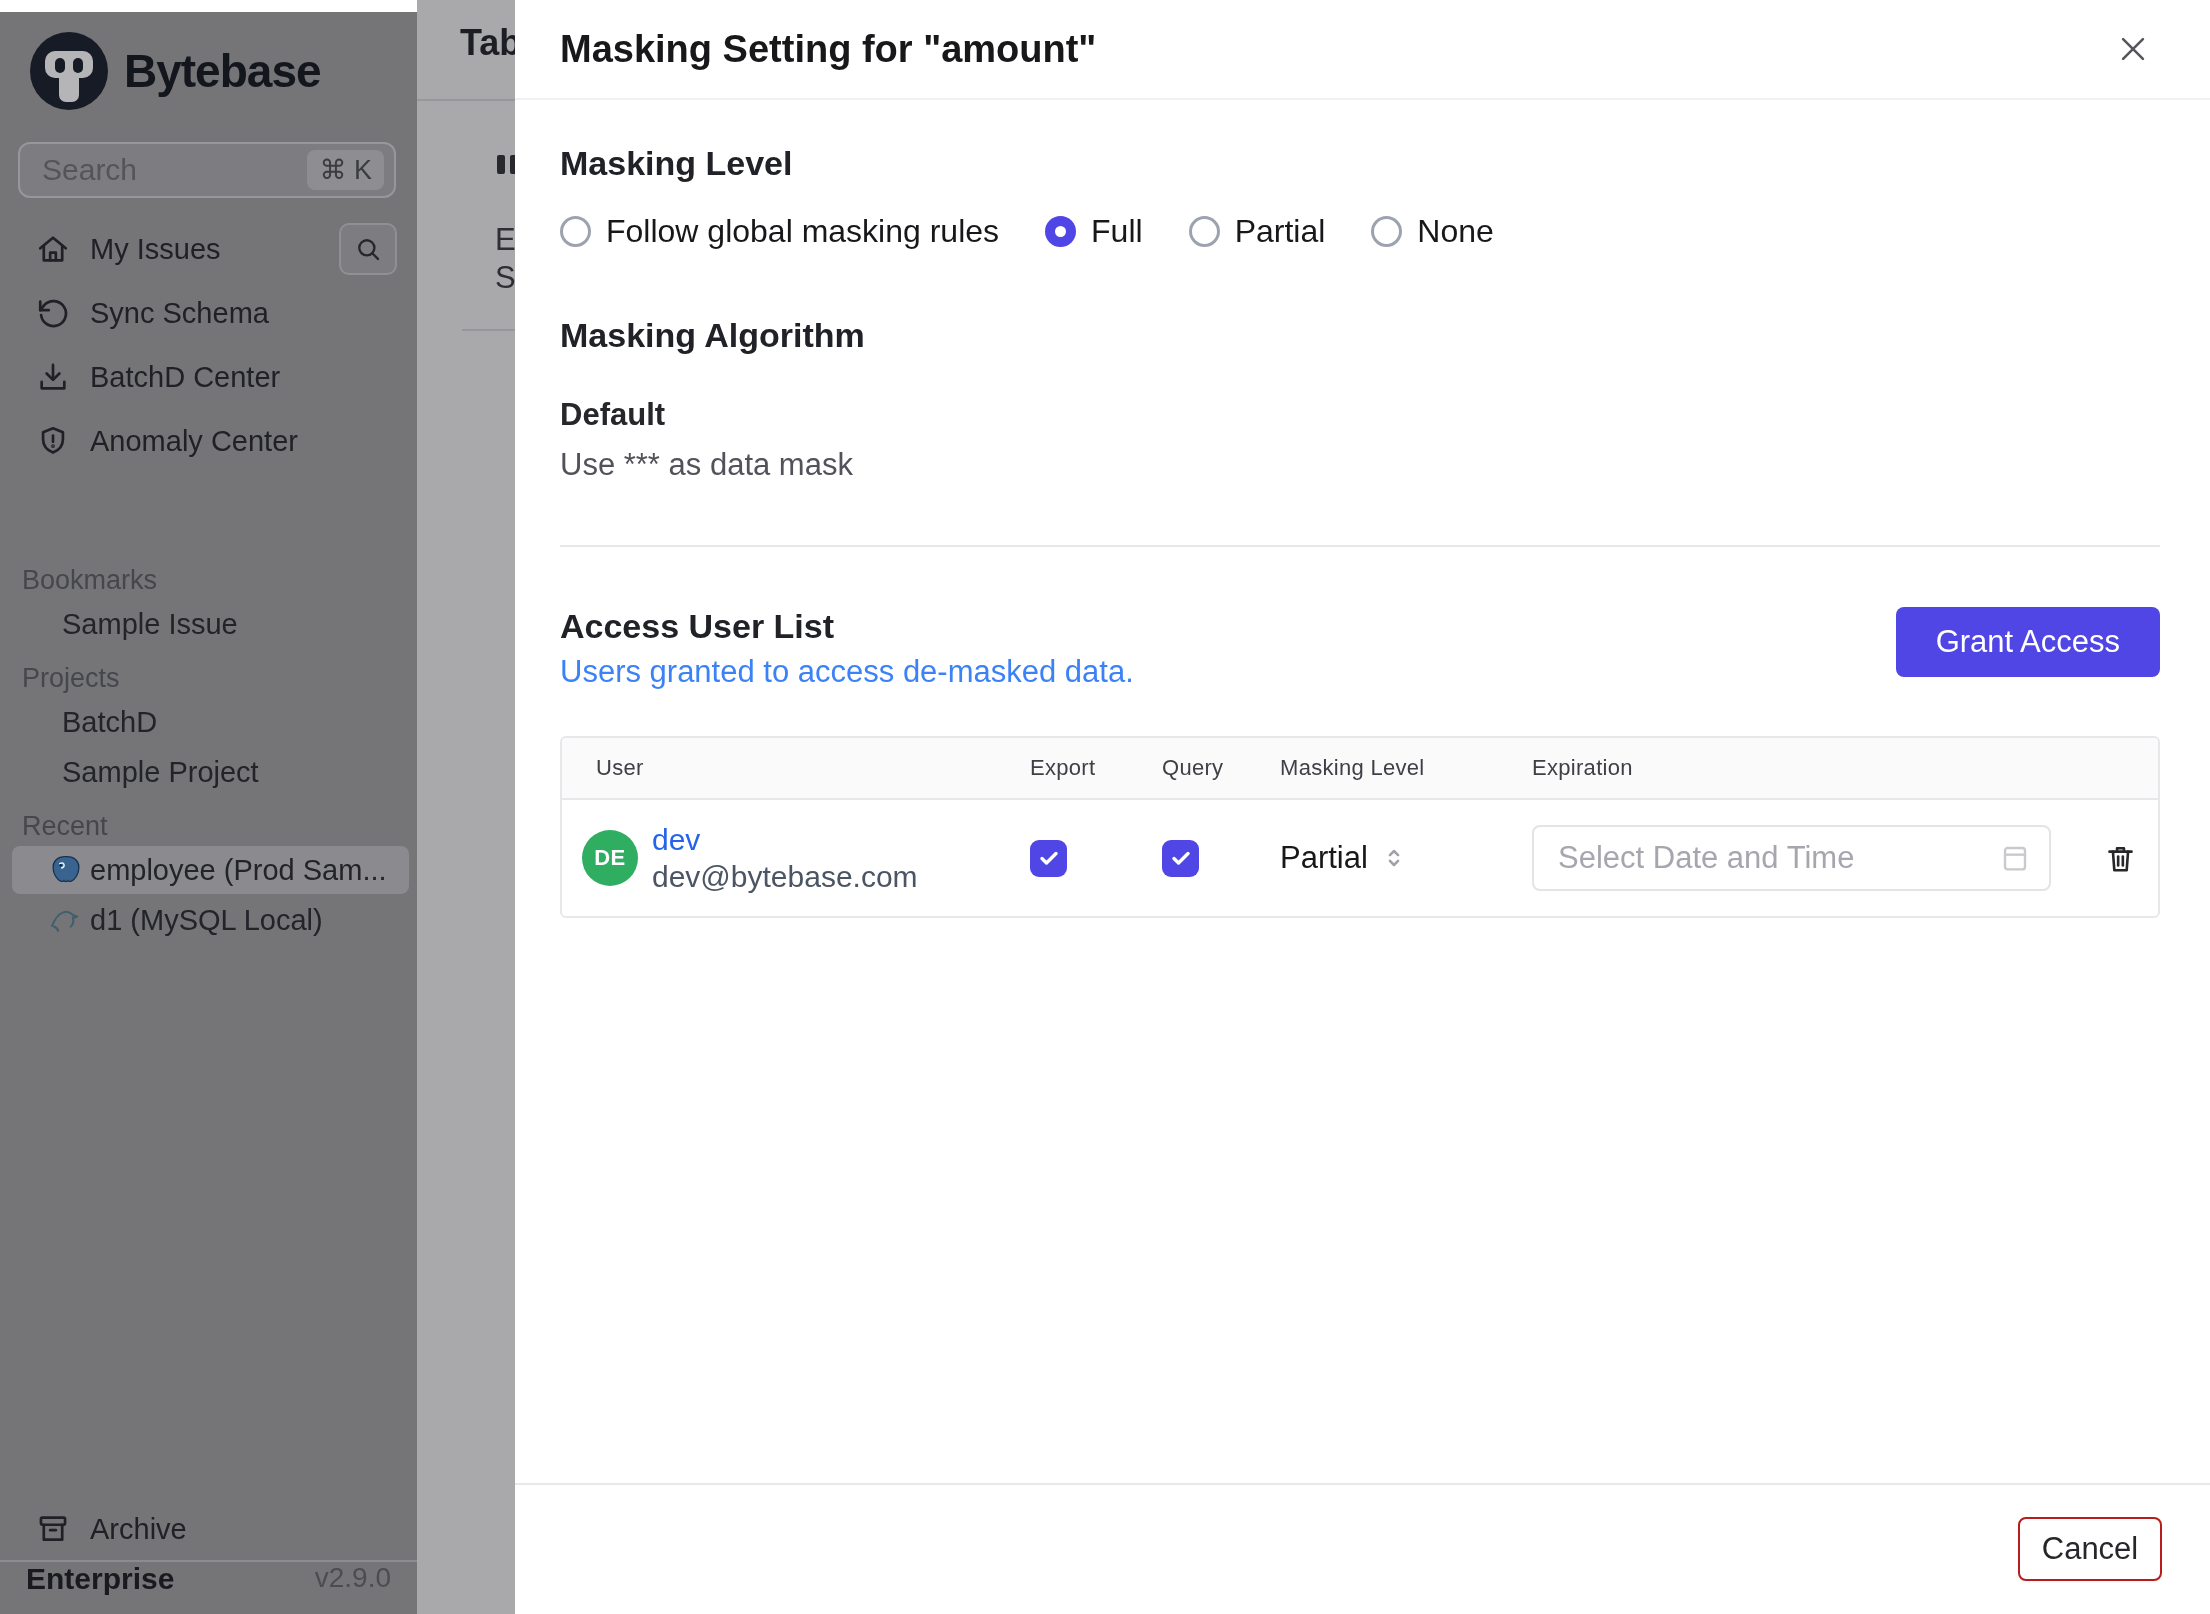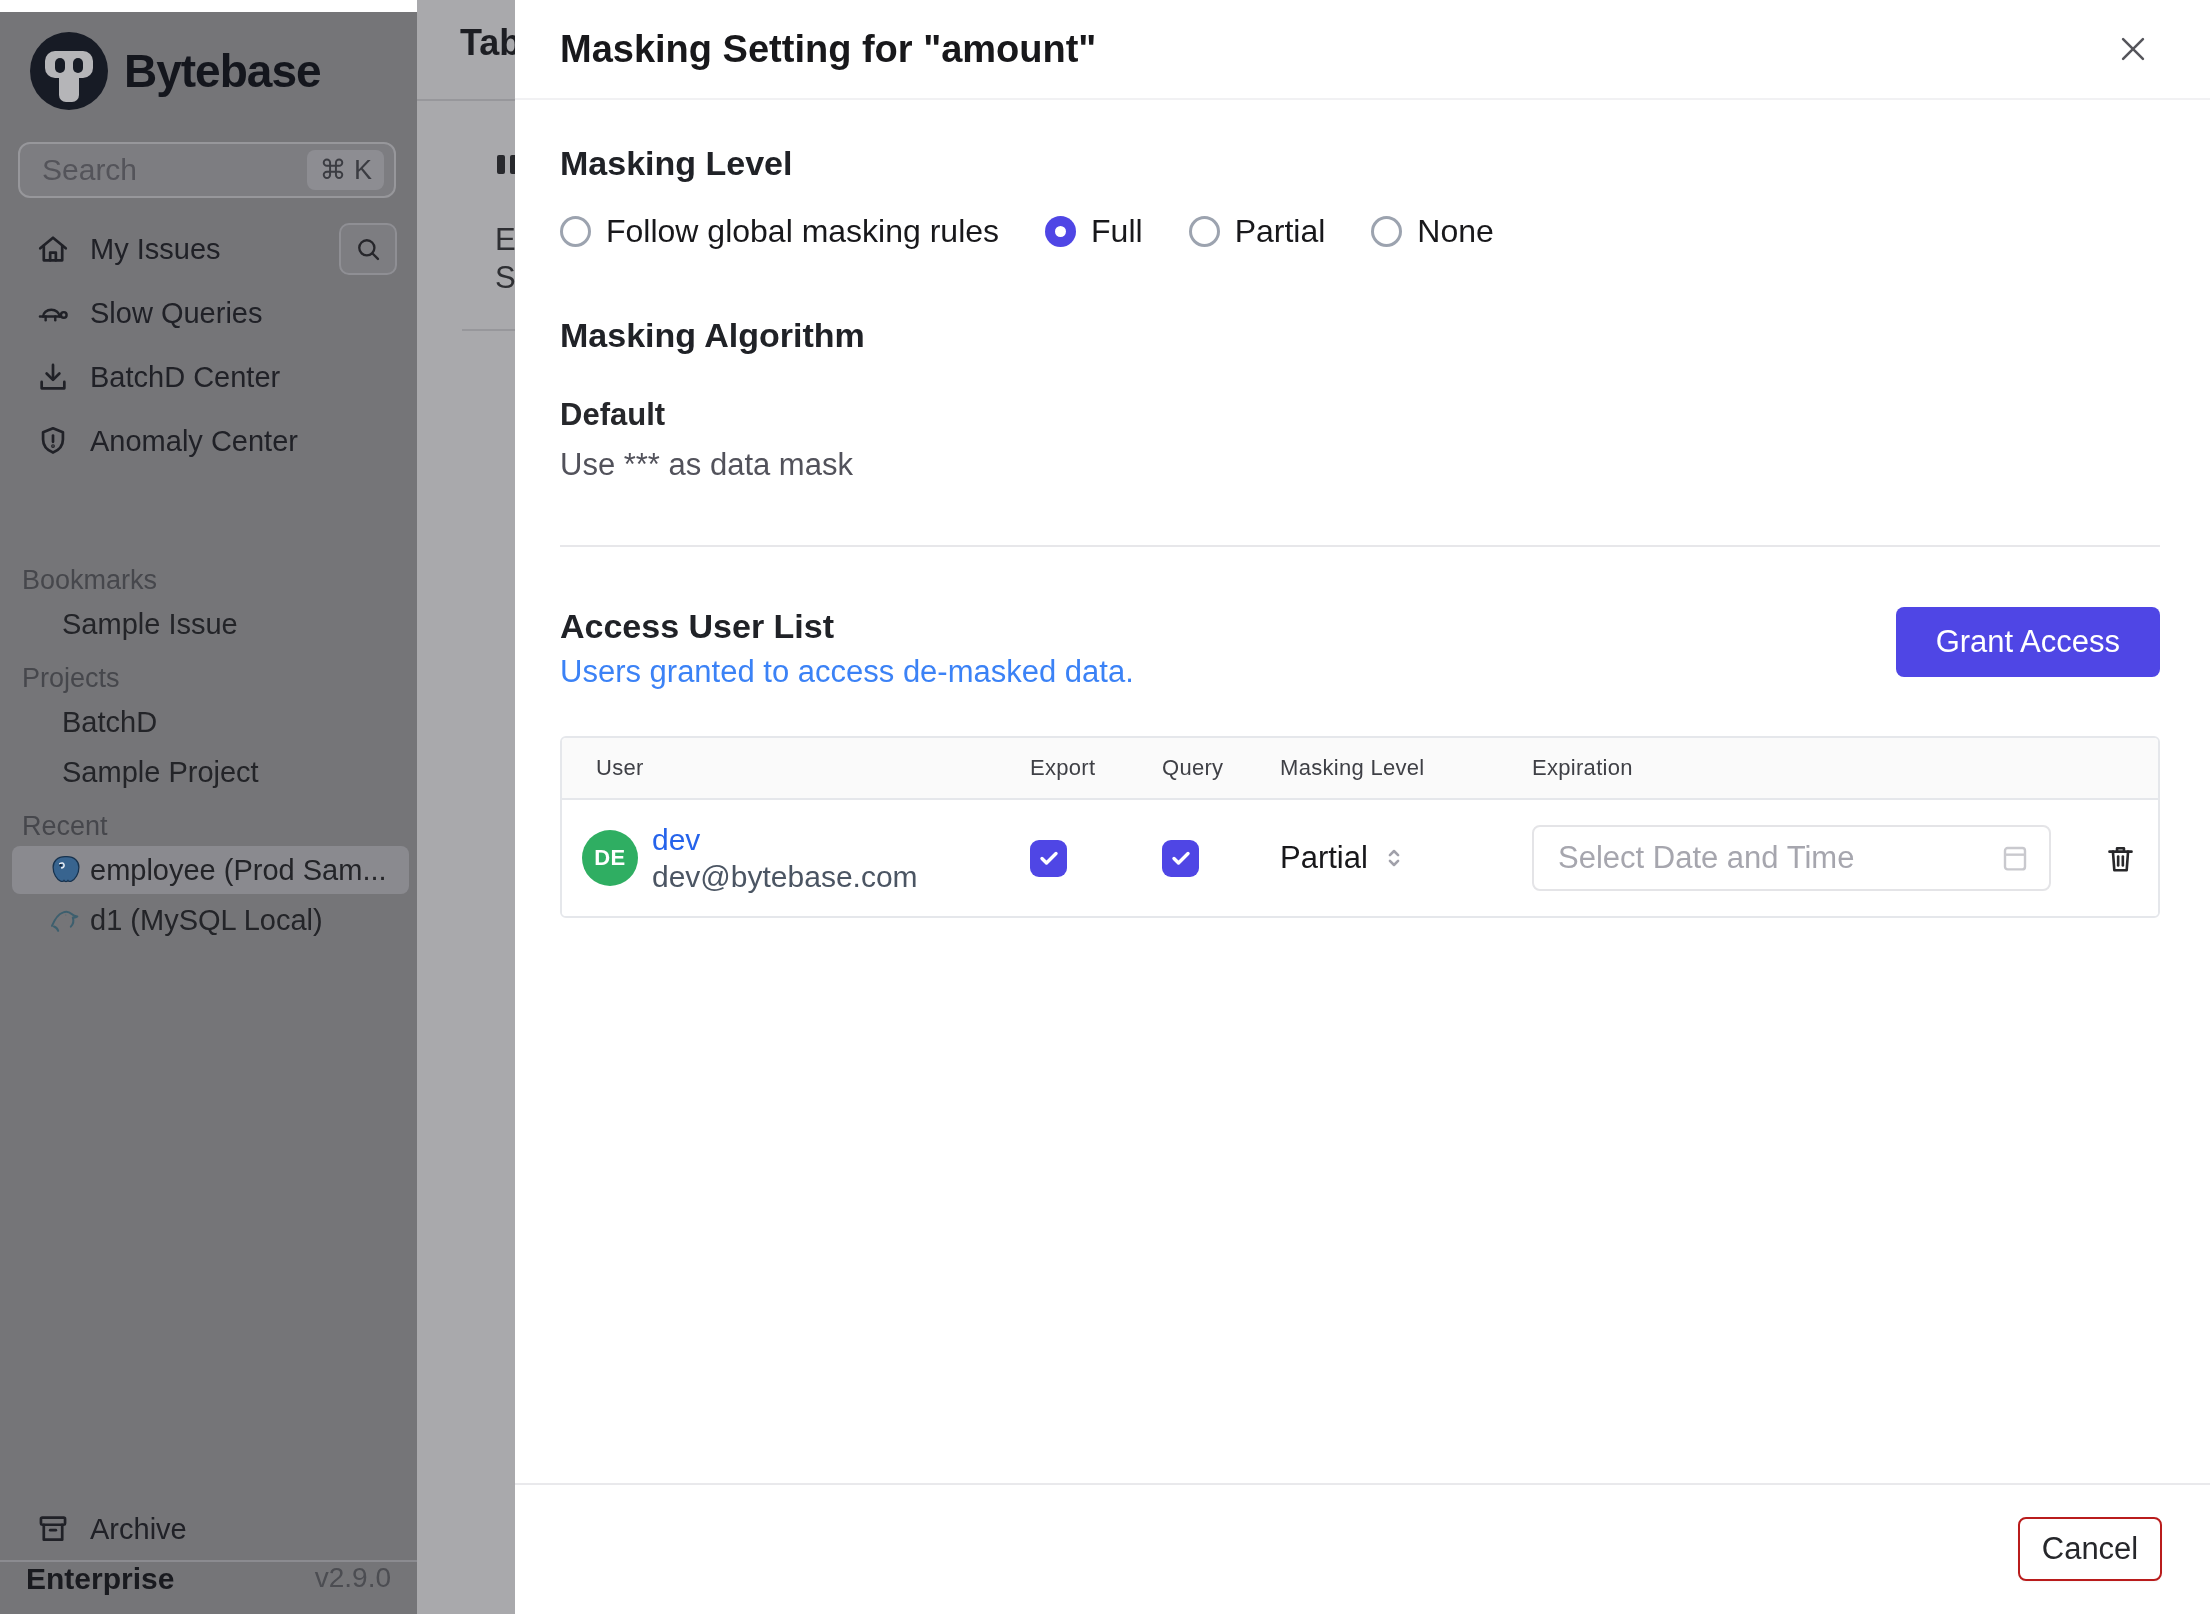--- a/index.html
+++ b/index.html
@@ -133,28 +133,25 @@
           </svg>
         <span class="nlabel">My Issues</span>
         <span class="mini-search-btn">
           <svg viewBox="0 0 24 24" fill="none" stroke="currentColor" stroke-width="2" stroke-linecap="round">
               <circle cx="11" cy="11" r="6.5"></circle>
               <path d="M15.9 15.9 20.5 20.5"></path>
             </svg>
         </span>
       </div>
       <div class="nav-row">
-        <svg class="nico" viewBox="0 0 24 24" fill="none" stroke="currentColor" stroke-width="1.7" stroke-linecap="round" stroke-linejoin="round">
-            <path d="M5 14.5a5.8 4.8 0 0 1 11.6 0"></path>
-            <path d="M2.8 14.5h14.5"></path>
-            <circle cx="19.6" cy="13.4" r="2"></circle>
-            <path d="M6.8 14.5v2.6"></path>
-            <path d="M13.6 14.5v2.6"></path>
-          </svg>
-        <span class="nlabel">Slow Queries</span>
+        <svg class="nico" viewBox="0 0 24 24" fill="none" stroke="currentColor" stroke-width="1.9" stroke-linecap="round" stroke-linejoin="round">
+            <path d="M3 4v6h6"></path>
+            <path d="M3.6 13.5a8.8 8.8 0 1 0 2.2-7L3 10"></path>
+          </svg>
+        <span class="nlabel">Sync Schema</span>
       </div>
       <div class="nav-row">
         <svg class="nico" viewBox="0 0 24 24" fill="none" stroke="currentColor" stroke-width="1.9" stroke-linecap="round" stroke-linejoin="round">
             <path d="M12 3.5v10"></path>
             <path d="M7.5 9.5 12 14l4.5-4.5"></path>
             <path d="M4 15.5V20h16v-4.5"></path>
           </svg>
         <span class="nlabel">BatchD Center</span>
       </div>
       <div class="nav-row">

